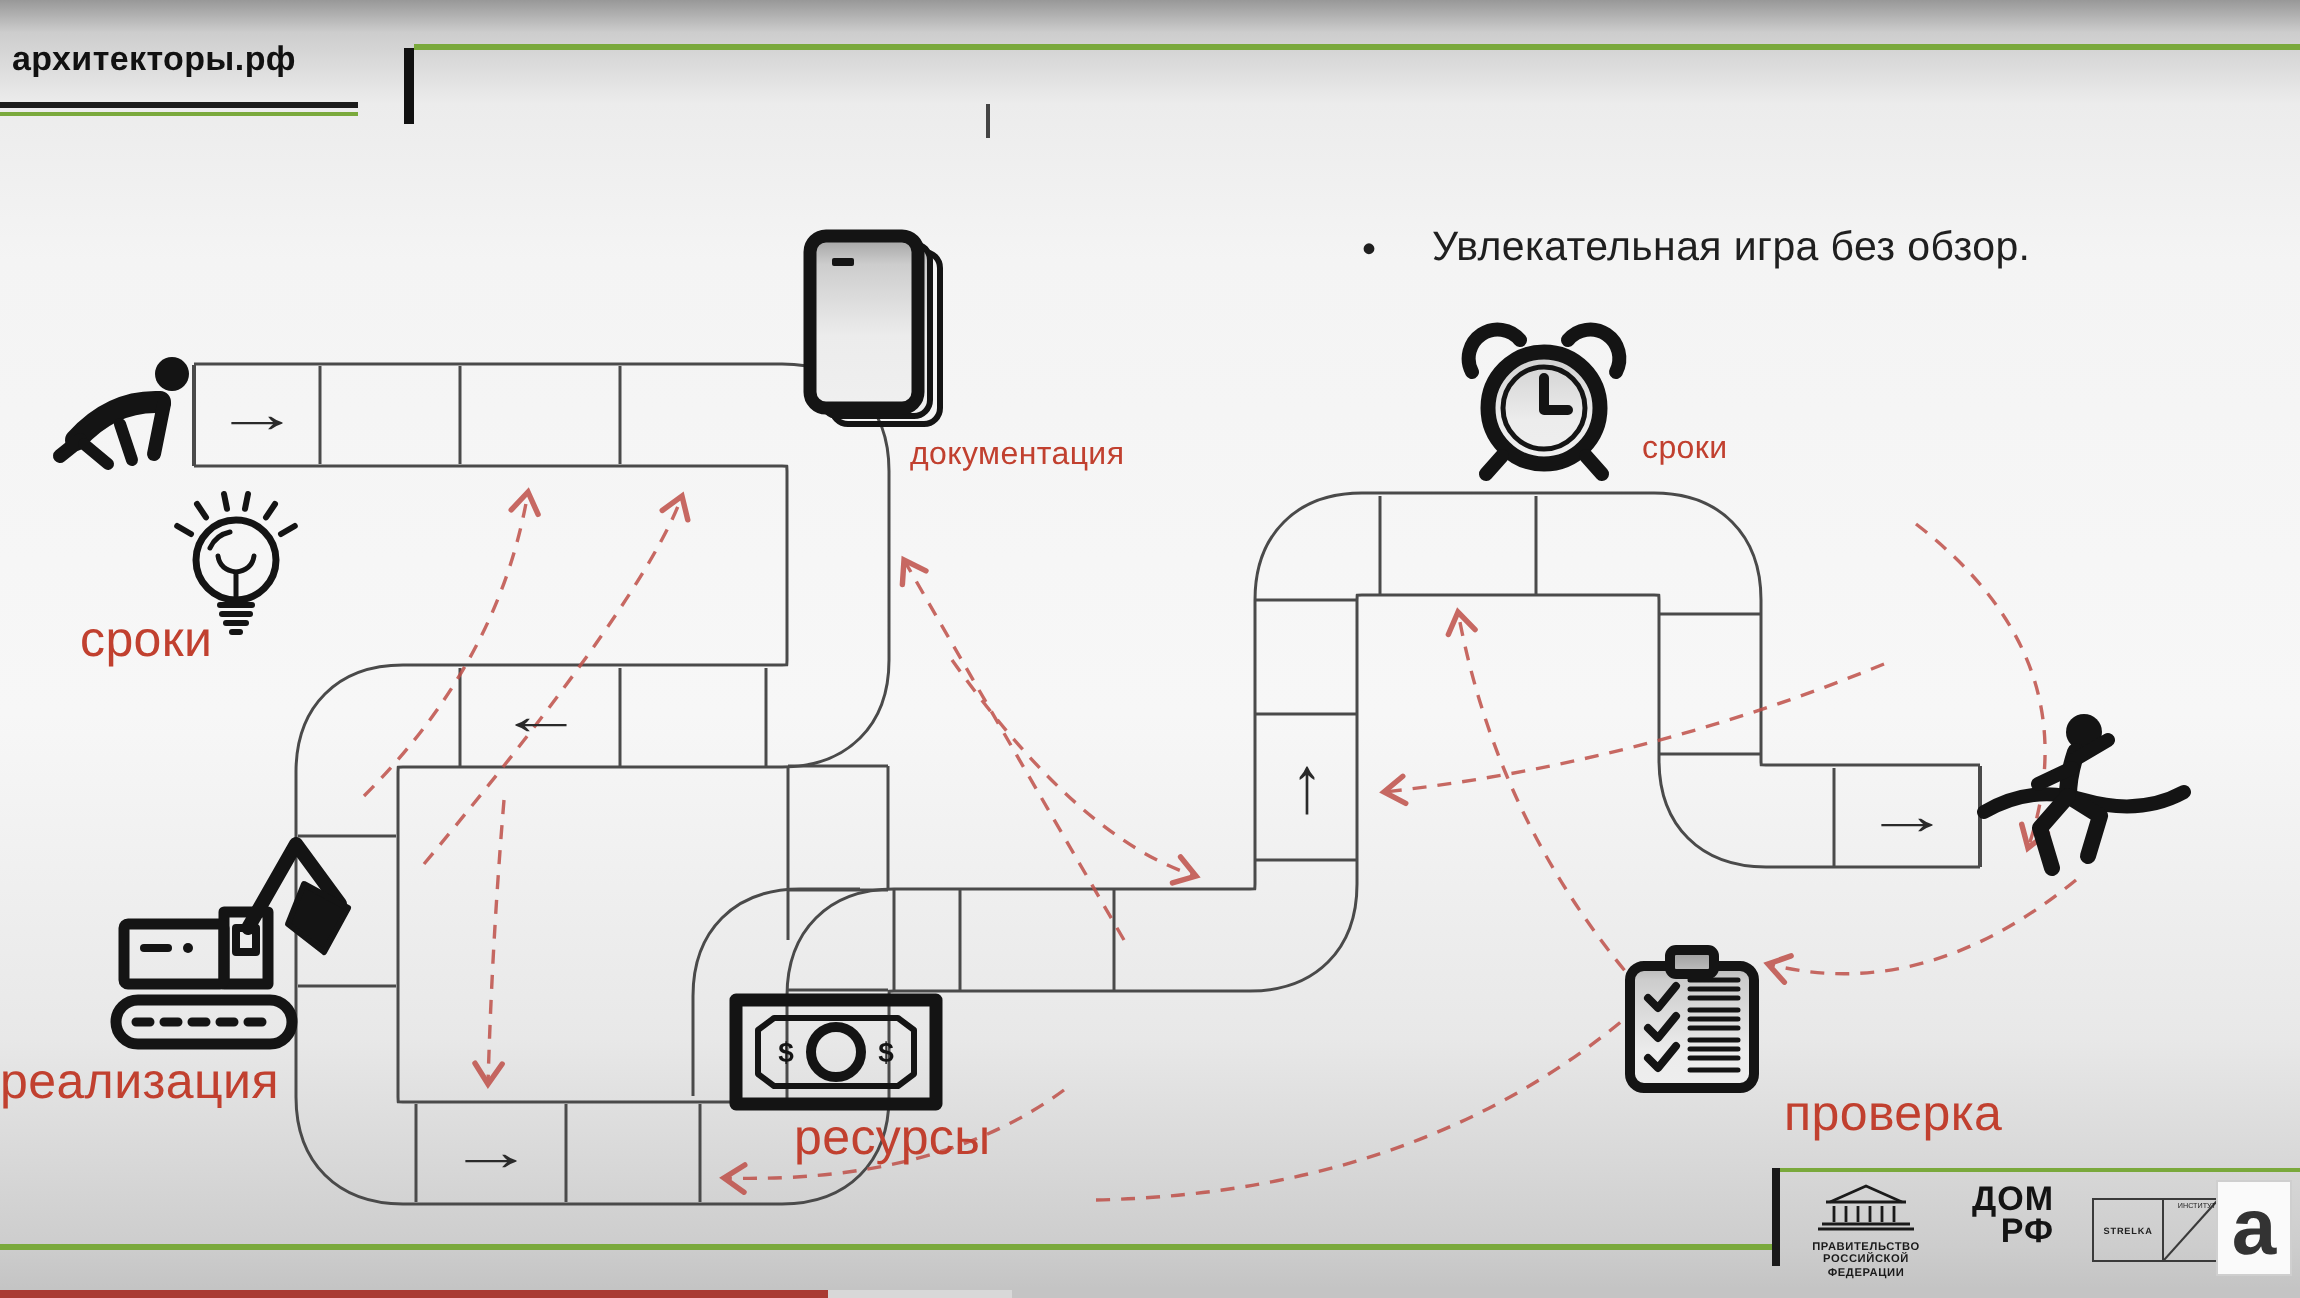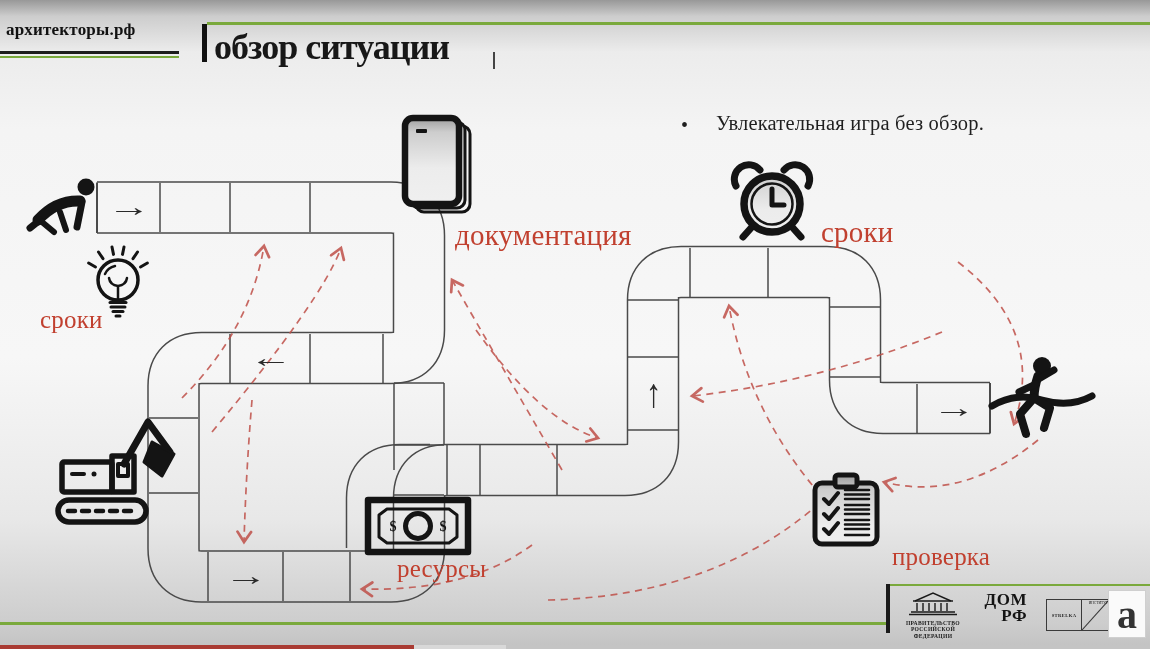--- a/index.html
+++ b/index.html
@@ -1,34 +1,34 @@
 <!DOCTYPE html>
 <html><head>
 <meta charset="utf-8">
 <style>
   html,body{margin:0;padding:0;}
   #slide{
     position:relative;width:1150px;height:649px;overflow:hidden;
-    font-family:Liberation Serif, serif;
+    font-family:Liberation Sans, sans-serif;
     background:linear-gradient(180deg,#989898 0%,#cdcdcd 2.5%,#ececec 8%,#f4f4f4 20%,#f7f7f7 55%,#e8e8e8 80%,#cdcdcd 96%,#c2c2c2 100%);
   }
   .abs{position:absolute;}
   
   #brand{left:6px;top:20px;font-size:17px;font-weight:800;color:#111;letter-spacing:.2px;}
   #brand-underline{left:0;top:51px;width:179px;height:2.5px;background:#1c1c1c;}
   #brand-green{left:0;top:55.5px;width:179px;height:2.5px;background:#7AA93C;}
   #title-bar{left:202px;top:24px;width:4.5px;height:38px;background:#111;}
   #top-green{left:207px;top:22px;width:943px;height:2.5px;background:#7AA93C;}
   #page-title{left:214px;top:26px;font-size:36px;font-weight:800;color:#181818;letter-spacing:-1px;}
   #text-cursor{left:493px;top:52px;width:1.6px;height:17px;background:#444;}
   
   #bullet-dot{left:681px;top:114px;font-size:20px;color:#1f1f1f;}
   #bullet-text{left:716px;top:112px;font-size:20.5px;color:#1f1f1f;letter-spacing:.2px;}
   
-  .lbl{color:#C1402F;font-size:29px;letter-spacing:.2px;}
+  .lbl{color:#C1402F;font-size:16px;letter-spacing:.2px;}
   #lbl-idea{left:40px;top:306px;font-size:25px;}
   #lbl-doc{left:455px;top:219px;}
   #lbl-dead{left:821px;top:216px;}
   #lbl-impl{left:0px;top:527px;font-size:25px;}
   #lbl-res{left:374px;top:555px;font-size:25px;margin-left:23px;}
   #lbl-ver{left:892px;top:543px;font-size:25px;}
   
   .cell-arrow{display:flex;align-items:center;justify-content:center;color:#2a2a2a;font-size:27px;}
   .cell-arrow span{display:inline-block;transform:scaleX(1.6);}
   .cell-arrow.vert span{transform:scaleY(1.35) scaleX(1.05);font-size:30px;}
@@ -60,21 +60,20 @@
 </head>
 <body>
 
 <div id="slide">
 
   <div class="abs" id="brand">архитекторы.рф</div>
   <div class="abs" id="brand-underline"></div>
   <div class="abs" id="brand-green"></div>
   <div class="abs" id="top-green"></div>
   <div class="abs" id="title-bar"></div>
-  <div class="abs" id="page-title">обзор ситуации</div>
   <div class="abs" id="text-cursor"></div>
 
   <div class="abs" id="bullet-dot">•</div>
   <div class="abs" id="bullet-text">Увлекательная игра без обзор.</div>
 
   <svg class="abs" style="left:0;top:0" width="1150" height="649" viewBox="0 0 1150 649">
     <defs>
       <linearGradient id="bgGrad" x1="0" y1="0" x2="0" y2="649" gradientUnits="userSpaceOnUse">
         <stop offset="0" stop-color="#989898"></stop>
           <stop offset="0.025" stop-color="#cdcdcd"></stop>
@@ -245,20 +244,21 @@
   <div class="abs cell-arrow vert" id="ar-up">
       <span>↑</span>
     </div>
   <div class="abs cell-arrow" id="ar-final">
       <span>→</span>
     </div>
 
   <div class="abs lbl" id="lbl-idea">сроки</div>
   <div class="abs lbl" id="lbl-doc">документация</div>
   <div class="abs lbl" id="lbl-dead">сроки</div>
+  <div class="abs lbl" id="lbl-impl">реализация</div>
   <div class="abs lbl" id="lbl-res">ресурсы</div>
   <div class="abs lbl" id="lbl-ver">проверка</div>
 
   <div class="abs" id="main-green"></div>
 
   <div class="abs" id="logo-block">
     <div class="abs" id="logo-green-top"></div>
     <div class="abs" id="logo-bar"></div>
     <div class="abs" id="logo-green-bottom"></div>
 

